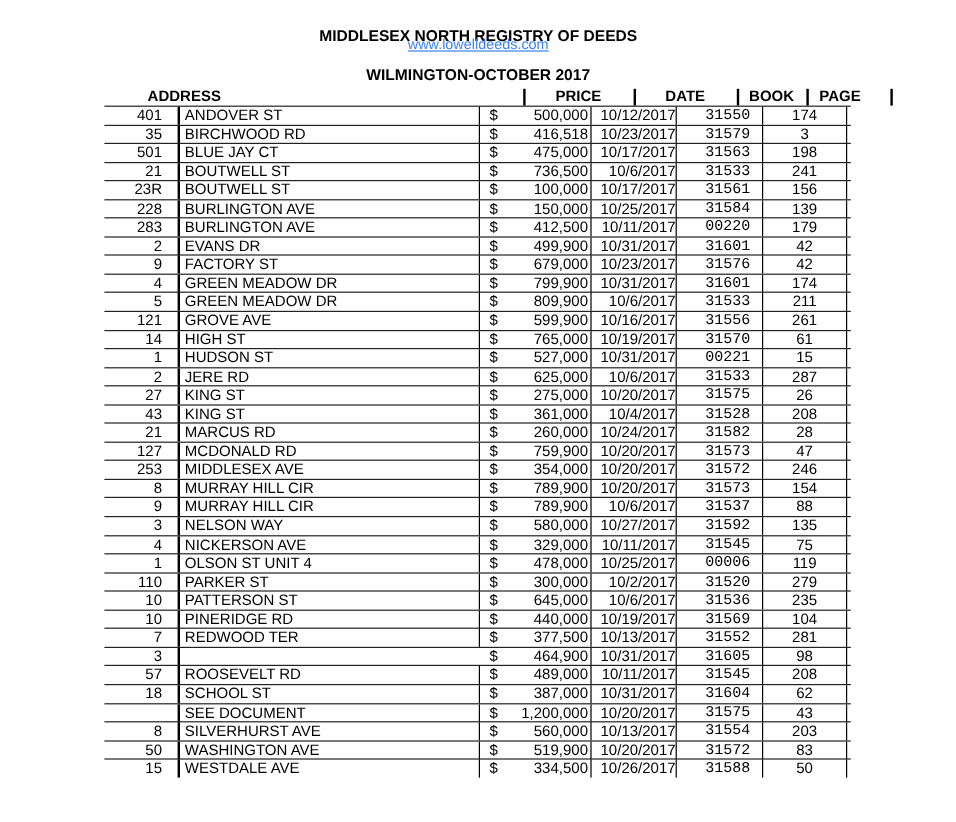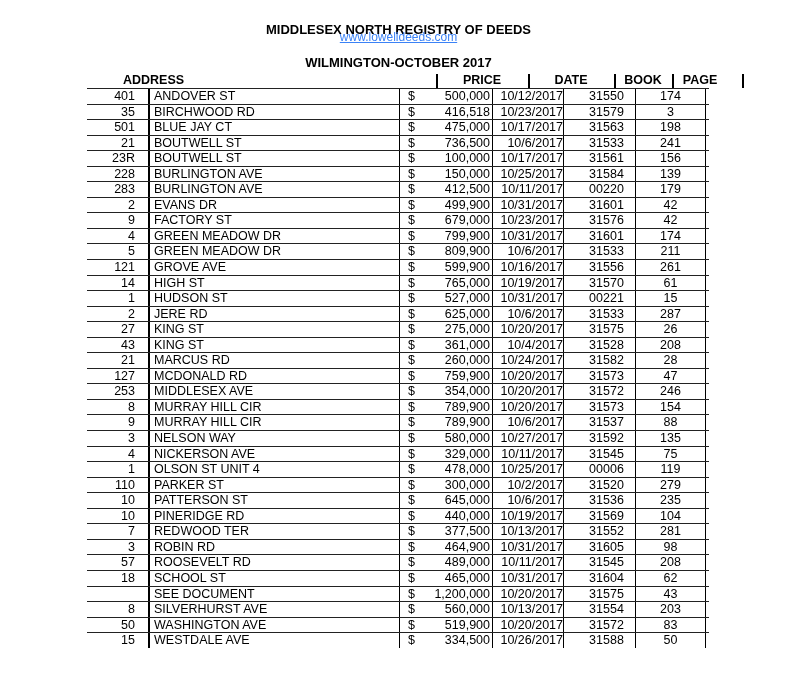--- a/index.html
+++ b/index.html
@@ -20,21 +20,21 @@
   .vline-h { position: absolute; top: 2px; width: 1.5px; height: 14px; background: #000; }
   .row { position: relative; height: 15.55px; font-size: 12.5px; line-height: 15px;
          border-top: 1.5px solid #222; box-sizing: border-box; }
   .row:last-child { border-bottom: none; }
   .c { position: absolute; top: 0; height: 15px; white-space: nowrap; }
   .c-num { left: 0; width: 63px; text-align: right; border-right: 2.5px double #000; padding-right: 13px; box-sizing: border-box; }
   .c-street { left: 66px; width: 247px; padding-left: 1px; border-right: 1.5px solid #000; box-sizing: border-box; }
   .c-dollar { left: 321px; width: 12px; }
   .c-price { left: 333px; width: 70px; text-align: right; }
   .c-date { left: 405px; width: 72px; text-align: right; border-left: 1.5px solid #000; border-right: 1.5px solid #000; box-sizing: border-box; }
-  .c-book { left: 491px; width: 58px; text-align: center; border-right: 1.5px solid #000; box-sizing: border-box; }
+  .c-book { left: 491px; width: 58px; text-align: center; border-right: 1.5px solid #000; box-sizing: border-box; font-family: Liberation Mono, monospace; }
   .c-page { left: 549px; width: 70px; text-align: center; border-right: 1.5px solid #000; box-sizing: border-box; }
 </style>
 </head>
 <body>
 
 <div class="hdr title">MIDDLESEX NORTH REGISTRY OF DEEDS</div>
 <div class="hdr url">www.lowelldeeds.com</div>
 <div class="hdr subtitle">WILMINGTON-OCTOBER 2017</div>
 
 <div class="table">
@@ -307,41 +307,40 @@
     <span class="c c-num">7</span>
     <span class="c c-street">REDWOOD TER</span>
     <span class="c c-dollar">$</span>
     <span class="c c-price">377,500</span>
     <span class="c c-date">10/13/2017</span>
     <span class="c c-book">31552</span>
     <span class="c c-page">281</span>
   </div>
       <div class="row">
     <span class="c c-num">3</span>
-    <span class="c c-street">ROBIN RD</span>
     <span class="c c-dollar">$</span>
     <span class="c c-price">464,900</span>
     <span class="c c-date">10/31/2017</span>
     <span class="c c-book">31605</span>
     <span class="c c-page">98</span>
   </div>
       <div class="row">
     <span class="c c-num">57</span>
     <span class="c c-street">ROOSEVELT RD</span>
     <span class="c c-dollar">$</span>
     <span class="c c-price">489,000</span>
     <span class="c c-date">10/11/2017</span>
     <span class="c c-book">31545</span>
     <span class="c c-page">208</span>
   </div>
       <div class="row">
     <span class="c c-num">18</span>
     <span class="c c-street">SCHOOL ST</span>
     <span class="c c-dollar">$</span>
-    <span class="c c-price">465,000</span>
+    <span class="c c-price">387,000</span>
     <span class="c c-date">10/31/2017</span>
     <span class="c c-book">31604</span>
     <span class="c c-page">62</span>
   </div>
       <div class="row">
     <span class="c c-num"></span>
     <span class="c c-street">SEE DOCUMENT</span>
     <span class="c c-dollar">$</span>
     <span class="c c-price">1,200,000</span>
     <span class="c c-date">10/20/2017</span>

